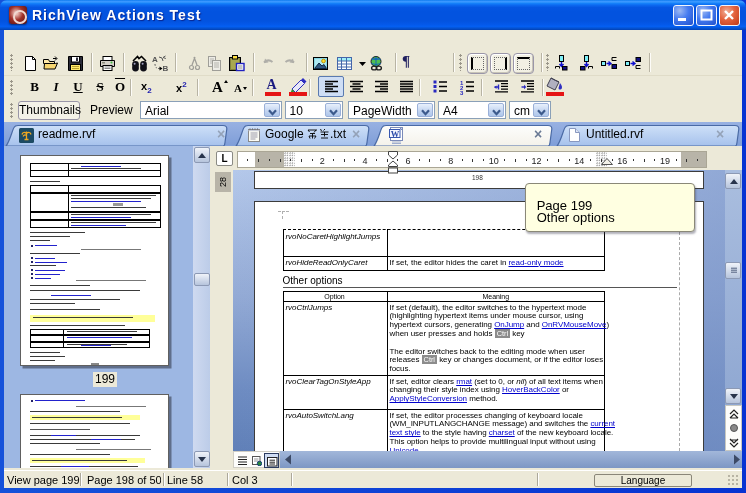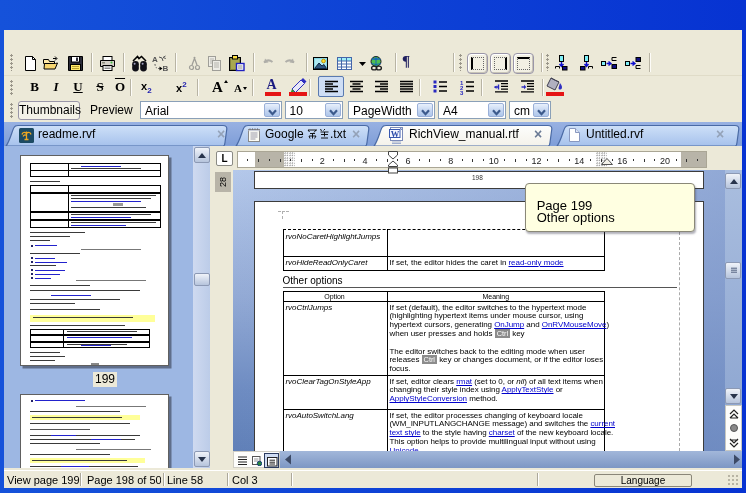--- a/index.html
+++ b/index.html
@@ -33,20 +33,33 @@
 #hscroll{position:absolute;left:229px;top:421px;width:492px;height:17px}
 #statusbar{position:absolute;left:0;top:440px;width:738px;height:18px;background:#ece9d8;border-top:1px solid #fff;font-size:11px;color:#000}
 .ssep{position:absolute;top:2px;bottom:2px;width:2px;border-left:1px solid #aca89a;border-right:1px solid #fff}
 .page{position:absolute;background:#fff;border:1px solid #3c3c3c}
 .doctxt{position:absolute;font-size:8px;line-height:8.9px;color:#000;white-space:nowrap;letter-spacing:-0.04px}
 .doctxt i{}
 a.dl{color:#0000cc;text-decoration:underline}
 .key{background:#8c8c8c;color:#fff;padding:0 2px;font-size:7.4px}
 </style></head><body>
 <div id="win">
+ <div id="title">
+   <div id="appico"></div>
+   <div class="txt">RichView Actions Test</div>
+   <div id="bmin" class="tbtn"><svg width="19" height="19">
+          <rect x="4" y="12" width="8" height="3" fill="#fff"></rect>
+        </svg></div>
+   <div id="bmax" class="tbtn"><svg width="19" height="19">
+          <rect x="4.5" y="4.5" width="10" height="9" fill="none" stroke="#fff" stroke-width="2"></rect>
+        </svg></div>
+   <div id="bclose" class="tbtn"><svg width="19" height="19">
+          <path d="M5 5 L13 13 M13 5 L5 13" stroke="#fff" stroke-width="2.4"></path>
+        </svg></div>
+ </div>
  <div id="inner" class="abs">
   <div id="tb1">
    <div class="grip" style="left:6px"></div>
    <svg class="ico" style="left:18px;top:5px" viewBox="0 0 17 17">
           <path d="M3.5 1.5h7l3 3v11h-10z" fill="#fff" stroke="#000"></path>
           <path d="M10.5 1.5v3h3" fill="none" stroke="#000"></path>
         </svg>
    <svg class="ico" style="left:38px;top:5px" viewBox="0 0 17 17">
           <path d="M1.5 4.5h5l1 2h5v2h-11z" fill="#ffe9a8" stroke="#000"></path>
           <path d="M2.5 8.5h11l2-0.5-2.5 6h-11z" fill="#f7d670" stroke="#000"></path>
@@ -345,21 +358,20 @@
         </svg>
    <svg class="abs" style="left:563px;top:6px" width="14" height="14" viewBox="0 0 14 14">
           <path d="M2.5 0.5h6l4 4v9h-10z" fill="#fff" stroke="#8898c0"></path>
           <path d="M8.5 0.5v4h4" fill="#dde4f4" stroke="#8898c0"></path>
         </svg>
    <div class="tabtxt" style="left:34px;top:5px">readme.rvf</div>
    <div class="tabtxt" style="left:261px;top:5px">Google <svg width="23" height="11" viewBox="0 0 23 11" style="vertical-align:-1px">
             <path d="M1 2h9M1 2l1.5 2M9 2l-2 2.5M3 5.5h5M2 8h7M2 8l1 2.5M9 8l-1.5 2.5M5.5 5.5v5" stroke="#000" stroke-width="0.9" fill="none"></path>
             <path d="M13 1.5l2 1M18 1l-1.5 1.5M13.5 4h8M17.5 4v4.5M14 6.5h7M14 10h7" stroke="#000" stroke-width="0.9" fill="none"></path>
           </svg>.txt</div>
-   <div class="tabtxt" style="left:405px;top:5px">RichView_manual.rtf</div>
    <div class="tabtxt" style="left:582px;top:5px">Untitled.rvf</div>
    <div class="tabx" style="left:213px;top:4px">×</div>
    <div class="tabx" style="left:348px;top:4px">×</div>
    <div class="tabx" style="left:530px;top:4px;color:#6a7a95">×</div>
    <div class="tabx" style="left:712px;top:4px">×</div>
   </div>
   <div id="rulrow" class="abs" style="left:206px;top:116px;width:532px;height:24px;background:#ece9d8;overflow:visible;z-index:3">
     <div class="abs" style="left:6px;top:5px;width:17px;height:15px;background:#fff;border:1px solid #8a8a84;border-radius:2px;font-size:10px;font-weight:bold;text-align:center;line-height:13px">L</div>
     <div id="ruler" class="abs" style="left:27px;top:5px;width:470px;height:17px;background:#fff;border:1px solid #aaa695;overflow:hidden">
       <div class="abs" style="left:17px;top:0;width:28.5px;height:15px;background:#b8b4a8"></div>
@@ -398,21 +410,21 @@
       <div class="ruldot" style="left:319.9px;height:3px;top:7px"></div>
       <div class="ruldot" style="left:330.6px;height:2px;top:7px"></div>
       <div class="rnum" style="left:341.3px">14</div>
       <div class="ruldot" style="left:352.0px;height:2px;top:7px"></div>
       <div class="ruldot" style="left:362.8px;height:3px;top:7px"></div>
       <div class="ruldot" style="left:373.5px;height:2px;top:7px"></div>
       <div class="rnum" style="left:384.2px">16</div>
       <div class="ruldot" style="left:394.9px;height:2px;top:7px"></div>
       <div class="ruldot" style="left:405.6px;height:3px;top:7px"></div>
       <div class="ruldot" style="left:416.3px;height:2px;top:7px"></div>
-      <div class="rnum" style="left:427.0px">20</div>
+      <div class="rnum" style="left:427.0px">19</div>
       <div class="ruldot" style="left:437.7px;height:2px;top:7px"></div>
       <div class="ruldot" style="left:448.4px;height:3px;top:7px"></div>
       <div class="ruldot" style="left:459.2px;height:2px;top:7px"></div>
 
     </div>
     <svg class="abs" style="left:176px;top:4px" width="14" height="26" viewBox="0 0 14 26">
           <path d="M2.5 1.5 h9 v3.5 l-4.5 4 -4.5-4z" fill="#fff" stroke="#444"></path>
           <path d="M2.5 15 l4.5-4 4.5 4 v1.5 h-9z" fill="#fff" stroke="#444"></path>
           <rect x="2.5" y="18" width="9" height="5" fill="#fff" stroke="#444"></rect>
         </svg>
@@ -444,21 +456,21 @@
     <div class="abs" style="left:153.5px;top:120.5px;width:1px;height:161px;background:#000"></div>
     <div class="abs" style="left:49.5px;top:131px;width:322.5px;height:1px;background:#000"></div>
     <div class="abs" style="left:49.5px;top:204.9px;width:322.5px;height:1px;background:#000"></div>
     <div class="abs" style="left:49.5px;top:239px;width:322.5px;height:1px;background:#000"></div>
     <div class="doctxt" style="left:101.5px;top:123px;transform:translateX(-50%);font-size:7px">Option</div>
     <div class="doctxt" style="left:262.8px;top:123px;transform:translateX(-50%);font-size:7px">Meaning</div>
     <div class="doctxt" style="left:52.5px;top:133.5px"><i>rvoCtrlJumps</i></div>
     <div class="doctxt" style="left:156.5px;top:133.5px">If set (default), the editor switches to the hypertext mode<br>(highlighting hypertext items under mouse cursor, using<br>hypertext cursors, generating <a class="dl">OnJump</a> and <a class="dl">OnRVMouseMove</a>)<br>when user presses and holds <span class="key">Ctrl</span> key</div>
     <div class="doctxt" style="left:156.5px;top:177.5px">The editor switches back to the editing mode when user<br>releases <span class="key">Ctrl</span> key or changes document, or if the editor loses<br>focus.</div>
     <div class="doctxt" style="left:52.5px;top:207.5px"><i>rvoClearTagOnStyleApp</i></div>
-    <div class="doctxt" style="left:156.5px;top:207.5px">If set, editor clears <a class="dl">rmat</a> (set to 0, or <i>nil</i>) of all text items when<br>changing their style index using <a class="dl">ApplyTextStyle</a> or<br><a class="dl">ApplyStyleConversion</a> method.</div>
+    <div class="doctxt" style="left:156.5px;top:207.5px">If set, editor clears <a class="dl">rmat</a> (set to 0, or <i>nil</i>) of all text items when<br>changing their style index using <a class="dl">HoverBackColor</a> or<br><a class="dl">ApplyStyleConversion</a> method.</div>
     <div class="doctxt" style="left:52.5px;top:241.5px"><i>rvoAutoSwitchLang</i></div>
     <div class="doctxt" style="left:156.5px;top:241.5px">If set, the editor processes changing of keyboard locale<br>(WM_INPUTLANGCHANGE message) and switches the <a class="dl">current</a><br><a class="dl">text style</a> to the style having <a class="dl">charset</a> of the new keyboard locale.<br>This option helps to provide multilingual input without using<br><a class="dl">Unicode</a>.</div>
     <div id="tooltip" class="abs" style="left:291.7px;top:13px;width:170px;height:48.7px;background:#ffffe1;border:1px solid #8a8878;border-radius:4px;box-shadow:1px 2px 2px rgba(60,60,80,.4);z-index:9">
       <div class="abs" style="left:11px;top:14px;font-size:13px">Page 199</div>
       <div class="abs" style="left:11px;top:26px;font-size:13px">Other options</div>
     </div>
   </div>
   <div id="thumbs">
     <div class="abs" style="left:16px;top:9px;width:149px;height:211px;background:#fff;border:1px solid #606060;box-shadow:2.5px 2.5px 0 rgba(75,85,110,.75)">
       <div class="minitbl" style="left:8.5px;top:7px;width:131px;height:14px"></div>

